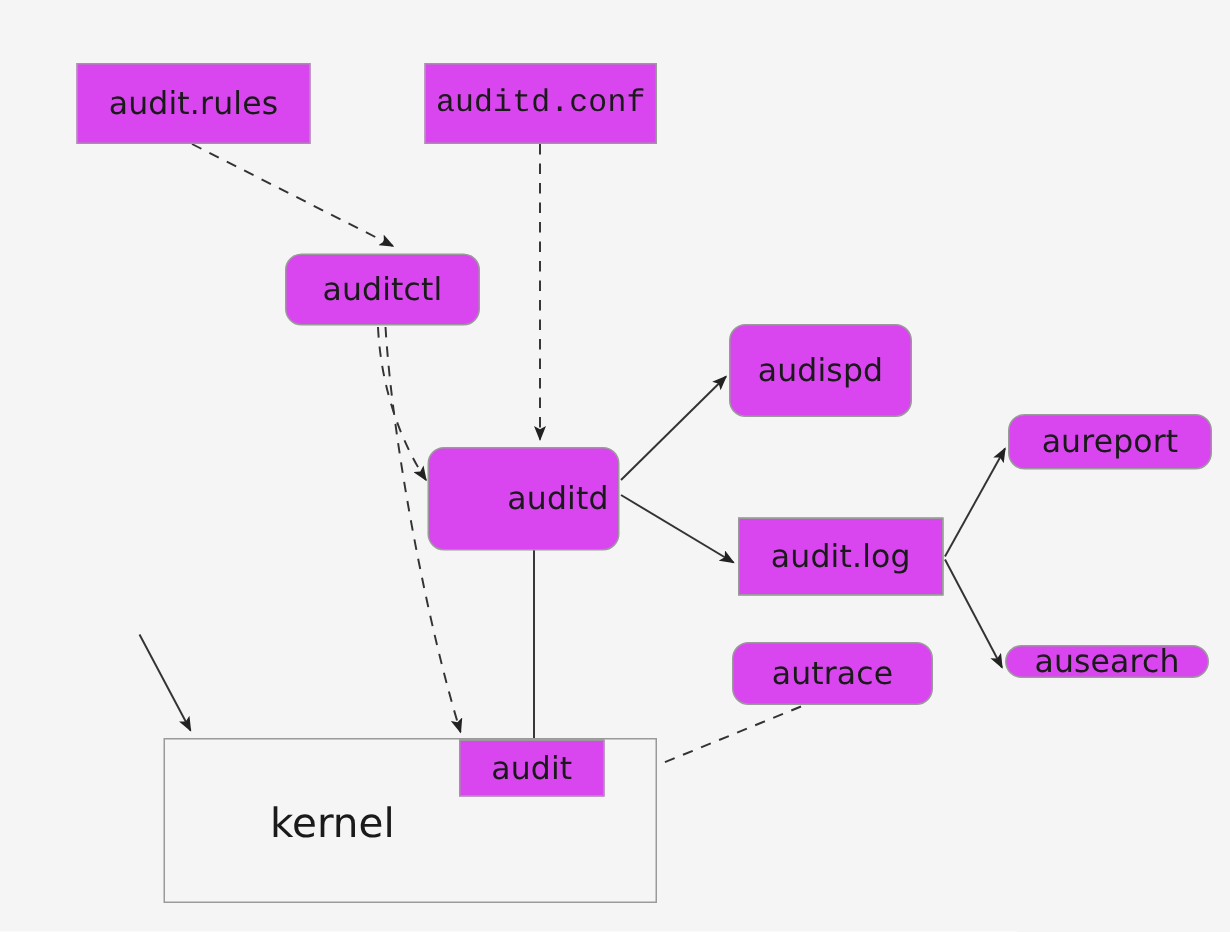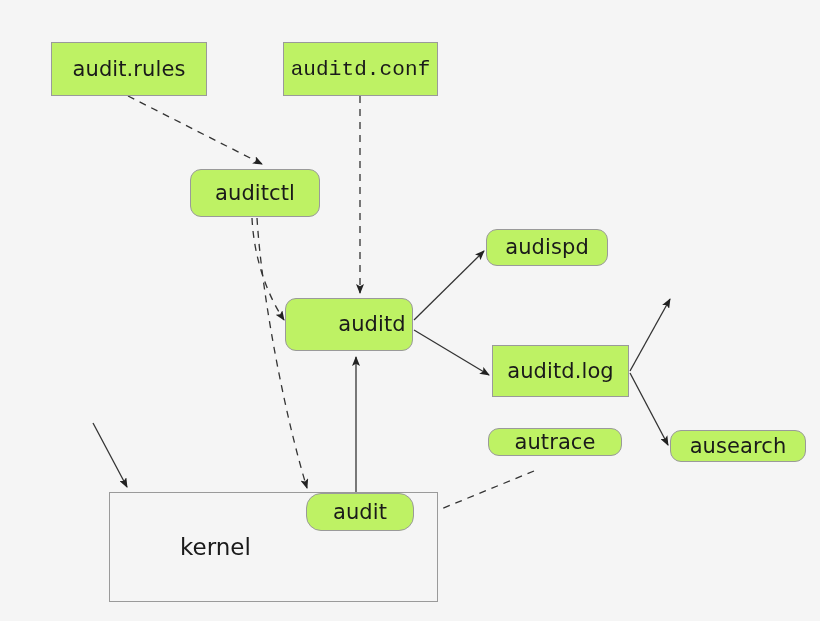--- a/index.html
+++ b/index.html
@@ -23,21 +23,21 @@
     left: 0;
     top: 0;
     width: 820px;
     height: 621px;
   }
   .node {
     position: absolute;
     display: flex;
     align-items: center;
     justify-content: center;
-    background: #bef264;
+    background: #d946ef;
     border: 1px solid #9a9a9a;
     color: #1a1a1a;
     font-family: "DejaVu Sans", sans-serif;
     font-size: 21px;
     line-height: 1;
     letter-spacing: 0.1px;
     box-sizing: border-box;
     user-select: none;
   }
   .node.rect { border-radius: 0; }
@@ -45,21 +45,21 @@
   .node.ellipse { border-radius: 50% / 50%; }
   .node.container {
     align-items: flex-start;
     justify-content: flex-start;
     background: #f5f5f5;
   }
   .plain-label {
     position: absolute;
     color: #1a1a1a;
     font-family: "DejaVu Sans", sans-serif;
-    font-size: 23px;
+    font-size: 27px;
     line-height: 1;
     white-space: nowrap;
     user-select: none;
   }
 </style>
 </head>
 <body>
 
 <div id="diagram-root">
 
@@ -105,43 +105,46 @@
   </div>
 
   <div class="node rect" style="left:283px; top:42px; width:155px; height:54px;font-family:Liberation Mono, monospace;">
     <span>auditd.conf</span>
   </div>
 
   <div class="node rounded" style="left:190px; top:169px; width:130px; height:48px;text-align:center;">
     <span>auditctl</span>
   </div>
 
-  <div class="node rounded" style="left:486px; top:229px; width:122px; height:37px;">
+  <div class="node rounded" style="left:486px; top:216px; width:122px; height:62px;">
     <span>audispd</span>
   </div>
 
+  <div class="node rounded" style="left:672px; top:276px; width:136px; height:37px;">
+    <span>aureport</span>
+  </div>
 
-  <div class="node rounded" style="left:285px; top:298px; width:128px; height:53px;padding-left:46px;">
+  <div class="node rounded" style="left:285px; top:298px; width:128px; height:69px;padding-left:46px;">
     <span>auditd</span>
   </div>
 
   <div class="node rect" style="left:492px; top:345px; width:137px; height:52px;">
-    <span>auditd.log</span>
+    <span>audit.log</span>
   </div>
 
 
-  <div class="node rounded" style="left:488px; top:428px; width:134px; height:28px;">
+  <div class="node rounded" style="left:488px; top:428px; width:134px; height:42px;">
     <span>autrace</span>
   </div>
 
-  <div class="node rounded" style="left:670px; top:430px; width:136px; height:32px;">
+  <div class="node rounded" style="left:670px; top:430px; width:136px; height:22px;">
     <span>ausearch</span>
   </div>
 
-  <div class="node rect" style="left:306px; top:493px; width:108px; height:38px;border-radius:15px;">
+  <div class="node rect" style="left:306px; top:493px; width:97px; height:38px;">
     <span>audit</span>
   </div>
 
   <div class="plain-label" style="left:180px; top:536px;">
     <span>kernel</span>
   </div>
 
 </div>
 
 </body></html>

